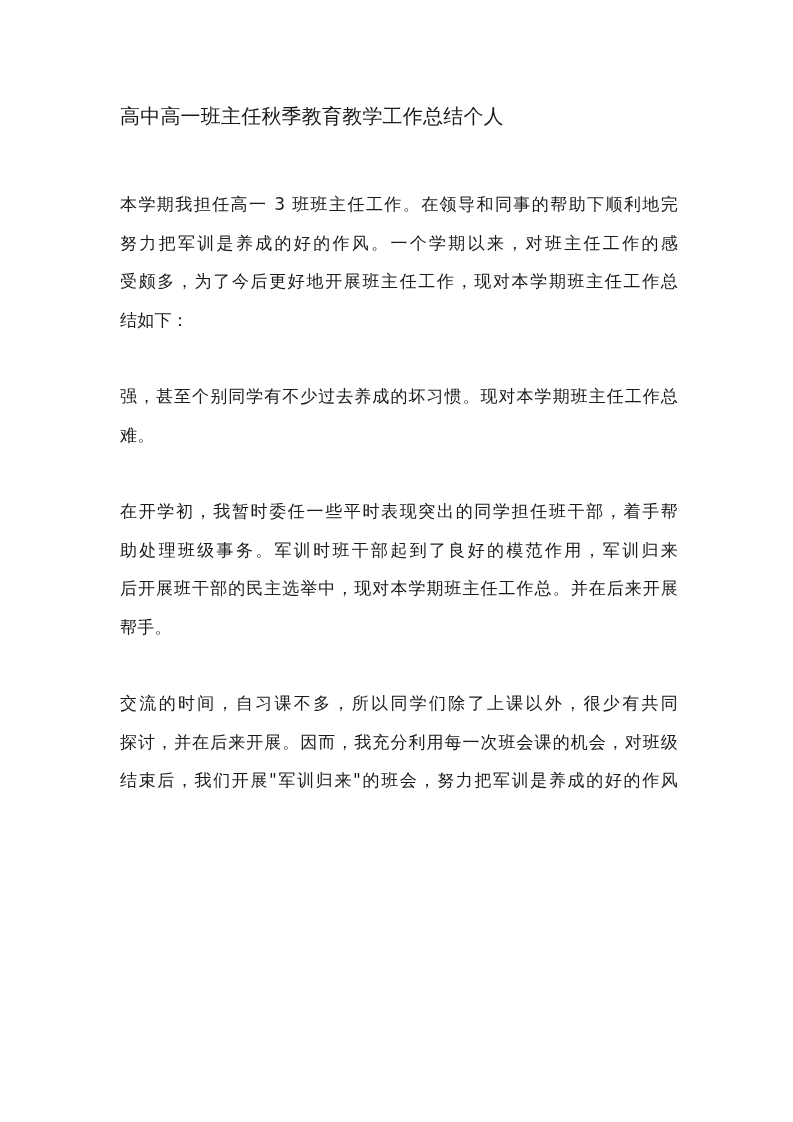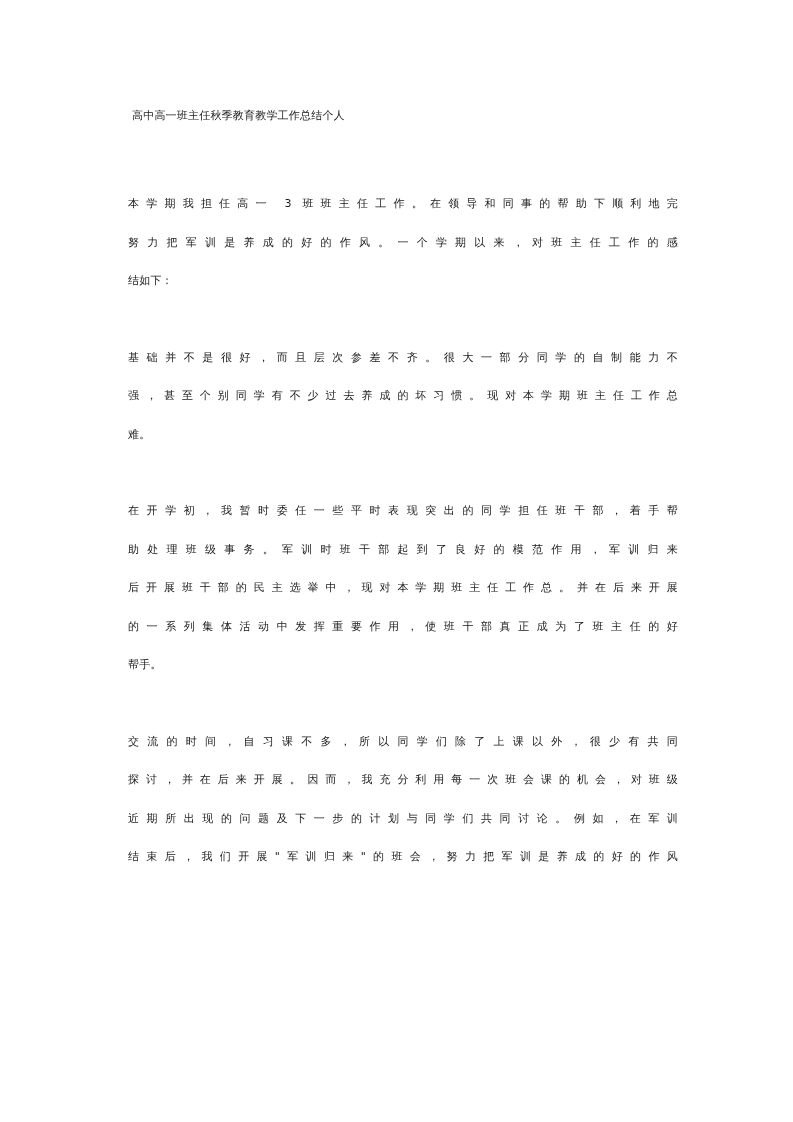--- a/index.html
+++ b/index.html
@@ -22,30 +22,30 @@
       height: 1122px;
       background: #ffffff;
     }
     .content {
       position: absolute;
       left: 120px;
       top: 102px;
       width: 558px;
     }
     .title {
-      font-size: 11px;
+      font-size: 20px;
       line-height: 28px;
-      margin: 0 0 55px 12px;
+      margin: 0 0 55px 0;
       font-weight: normal;
       letter-spacing: 0.2px;
     }
     .para {
-      font-size: 11px;
+      font-size: 17px;
       line-height: 38.5px;
-      margin: 0 0 38px 8px;
+      margin: 0 0 38px 0;
       text-align: justify;
       text-align-last: left;
       letter-spacing: 0.2px;
     }
     .para .line {
       display: block;
       white-space: nowrap;
       text-align: justify;
       text-align-last: justify;
     }
@@ -56,37 +56,35 @@
 </head>
 <body>
 
 <div class="page">
   <div class="content">
     <h1 class="title">高中高一班主任秋季教育教学工作总结个人</h1>
 
     <p class="para">
       <span class="line">本学期我担任高一 3 班班主任工作。在领导和同事的帮助下顺利地完</span>
       <span class="line">努力把军训是养成的好的作风。一个学期以来，对班主任工作的感</span>
+      <span class="line">受颇多，为了今后更好地开展班主任工作，现对本学期班主任工作总</span>
       <span class="line last">结如下：</span>
     </p>
 
     <p class="para">
-      <span class="line">基础并不是很好，而且层次参差不齐。很大一部分同学的自制能力不</span>
       <span class="line">强，甚至个别同学有不少过去养成的坏习惯。现对本学期班主任工作总</span>
       <span class="line last">难。</span>
     </p>
 
     <p class="para">
       <span class="line">在开学初，我暂时委任一些平时表现突出的同学担任班干部，着手帮</span>
       <span class="line">助处理班级事务。军训时班干部起到了良好的模范作用，军训归来</span>
       <span class="line">后开展班干部的民主选举中，现对本学期班主任工作总。并在后来开展</span>
-      <span class="line">的一系列集体活动中发挥重要作用，使班干部真正成为了班主任的好</span>
       <span class="line last">帮手。</span>
     </p>
 
     <p class="para">
       <span class="line">交流的时间，自习课不多，所以同学们除了上课以外，很少有共同</span>
       <span class="line">探讨，并在后来开展。因而，我充分利用每一次班会课的机会，对班级</span>
-      <span class="line">近期所出现的问题及下一步的计划与同学们共同讨论。例如，在军训</span>
       <span class="line">结束后，我们开展"军训归来"的班会，努力把军训是养成的好的作风</span>
     </p>
   </div>
 </div>
 
 </body></html>

